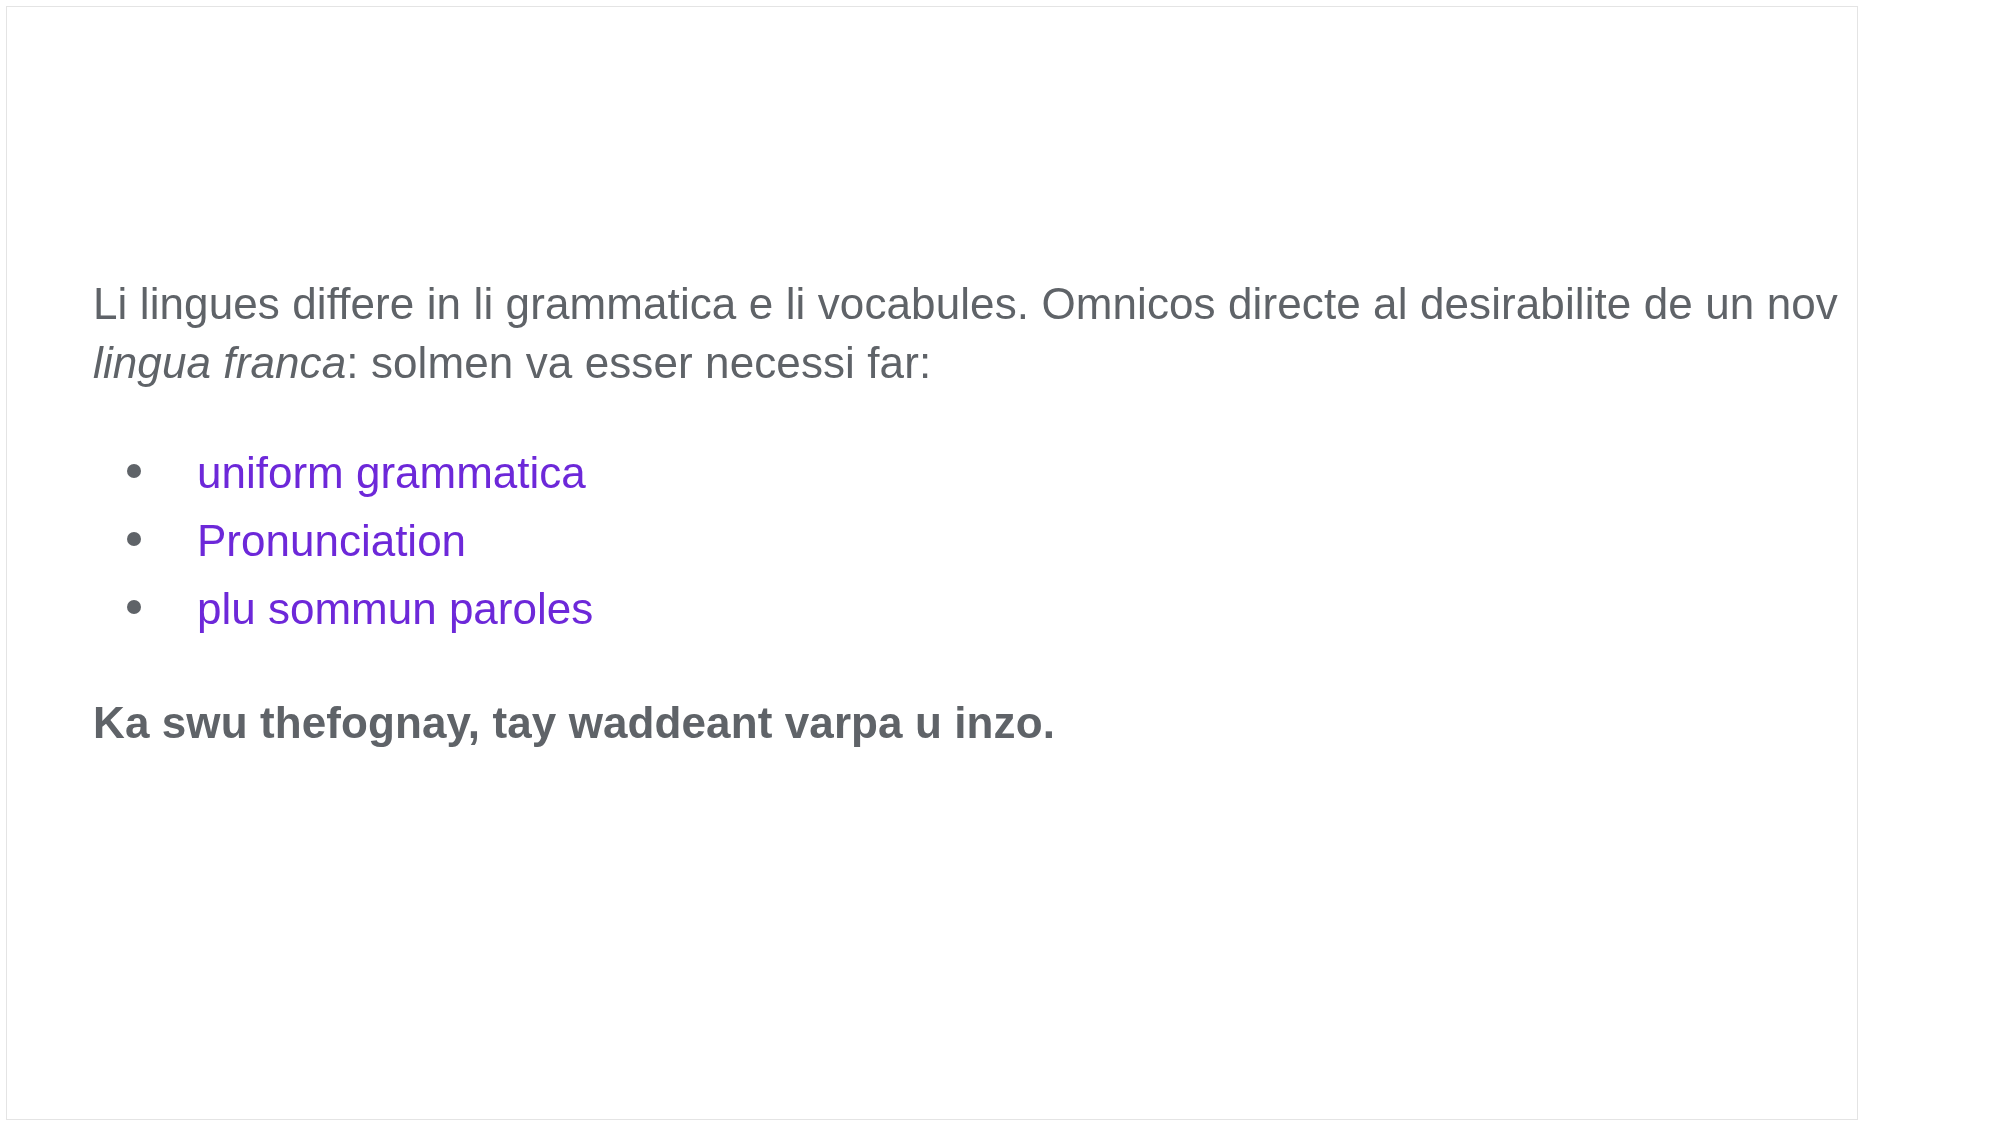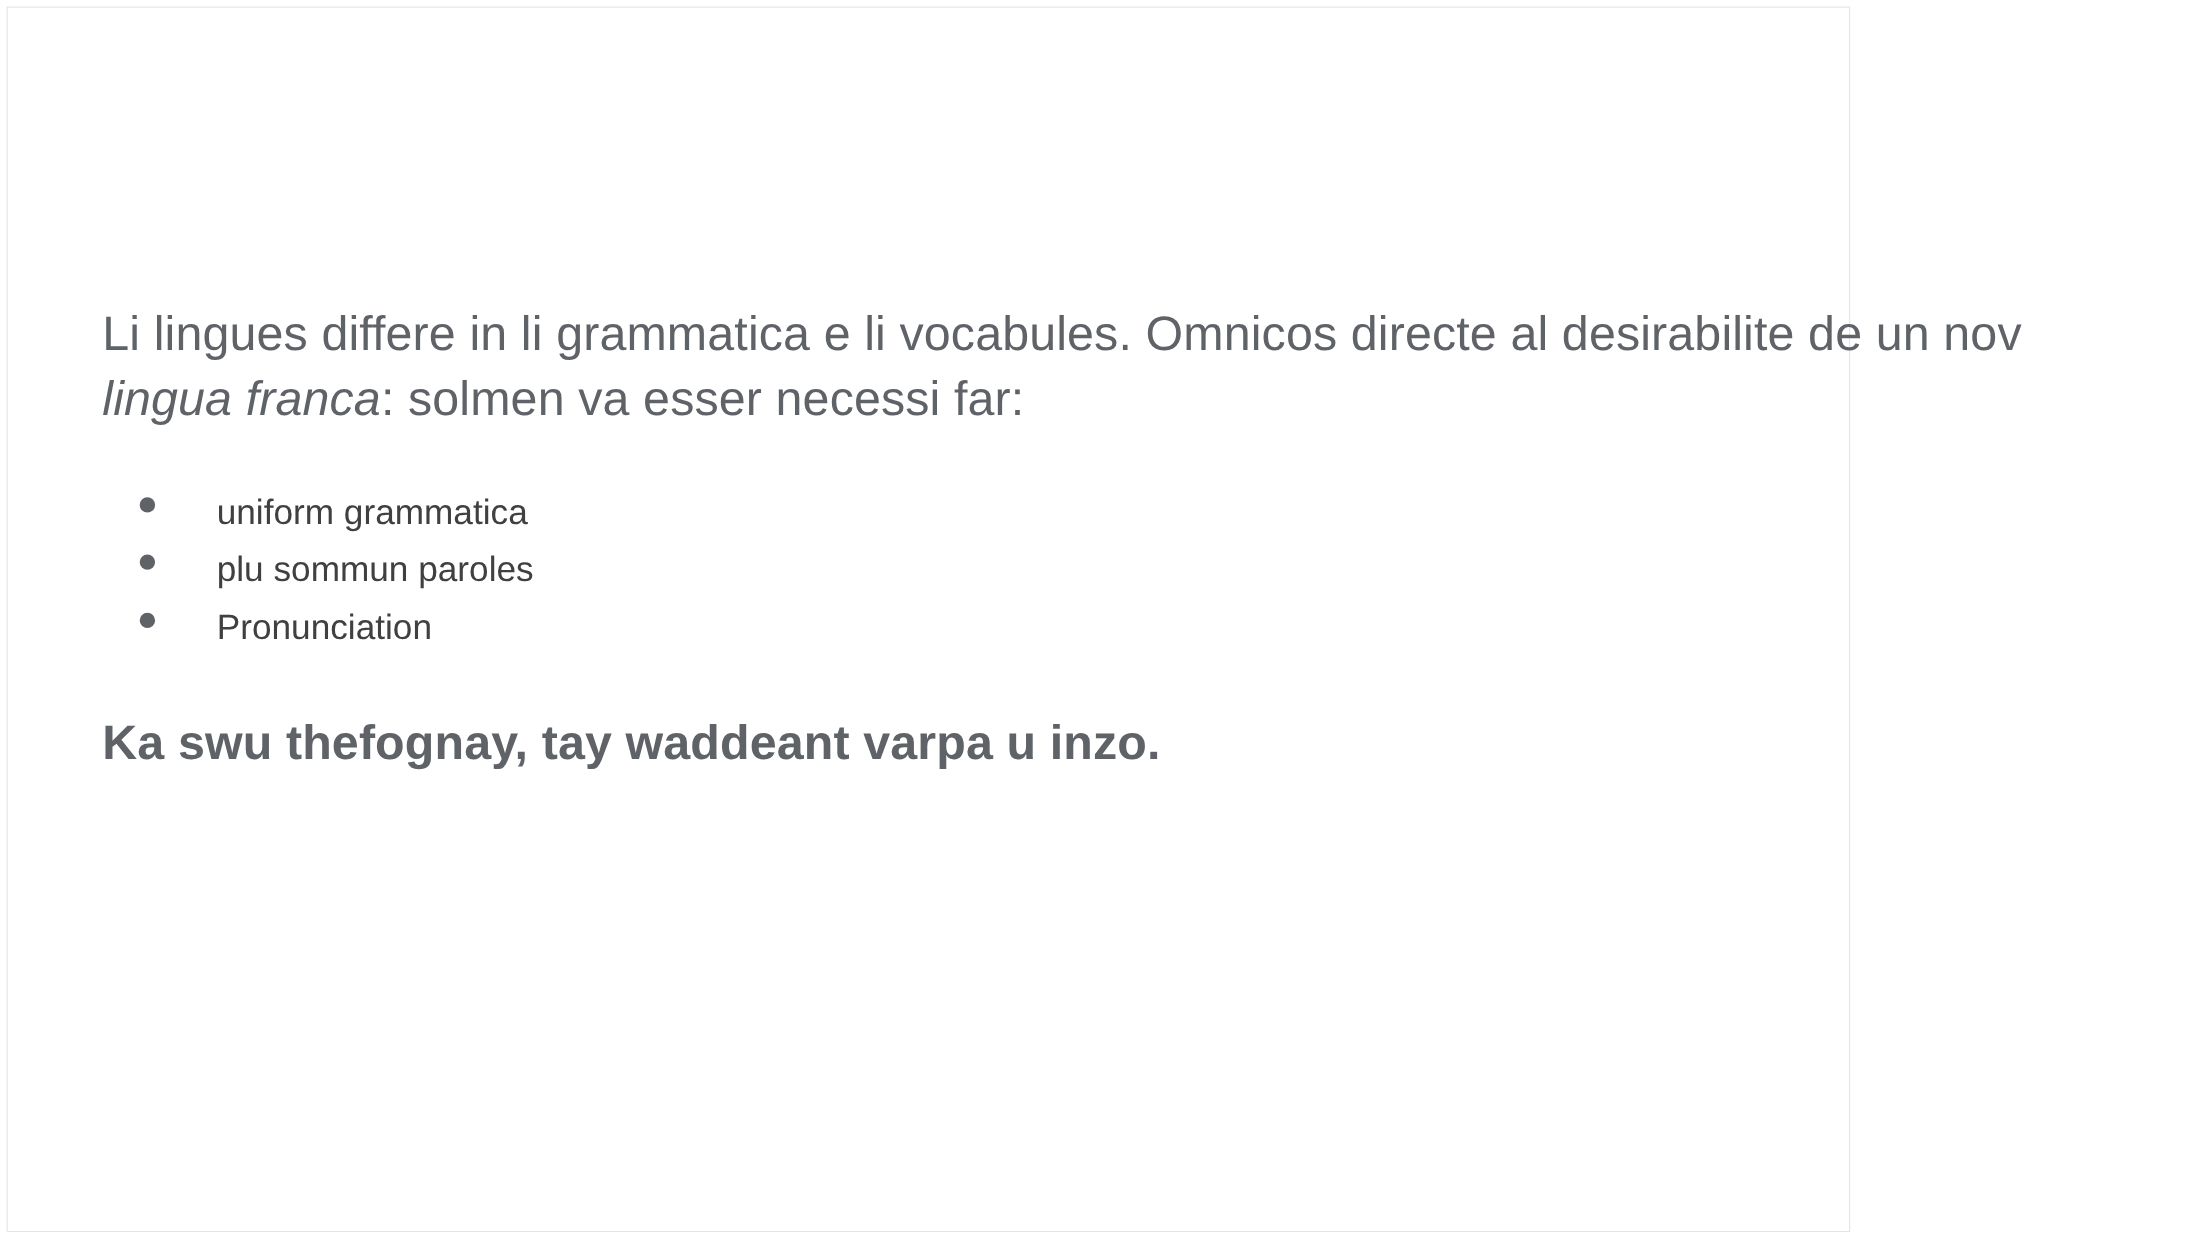--- a/index.html
+++ b/index.html
@@ -10,21 +10,21 @@
   body {
     width: 1990px;
     height: 1128px;
     font-family: "Liberation Sans", sans-serif;
     overflow: hidden;
   }
   .slide-canvas {
     position: absolute;
     left: 6px;
     top: 6px;
-    width: 1676px;
+    width: 1852px;
     height: 1114px;
     background: #ffffff;
     border: 1px solid #e4e4e4;
     box-sizing: border-box;
   }
   .content-body {
     position: absolute;
     left: 86px;
     top: 268px;
     width: 1810px;
@@ -40,22 +40,22 @@
     font-style: italic;
   }
   .bullet-list {
     margin: 52px 0 0 0;
     padding: 0;
     list-style: none;
   }
   .bullet-item {
     display: flex;
     align-items: baseline;
-    color: #404040;
-    font-size: 32px;
+    color: #6d28d9;
+    font-size: 44px;
     line-height: 1.32;
     margin: 0 0 10px 0;
   }
   .bullet-dot {
     display: inline-block;
     width: 14px;
     height: 14px;
     border-radius: 50%;
     background: #5f6368;
     margin-left: 34px;
@@ -77,24 +77,24 @@
 
     <p class="para"><span>Li lingues differe in li grammatica e li vocabules. Omnicos directe al desirabilite de un nov </span><em>lingua franca</em><span>: solmen va esser necessi far:</span></p>
 
     <ul class="bullet-list">
       <li class="bullet-item">
         <span class="bullet-dot"></span>
         <span>uniform grammatica</span>
       </li>
       <li class="bullet-item">
         <span class="bullet-dot"></span>
-        <span>plu sommun paroles</span>
+        <span>Pronunciation</span>
       </li>
       <li class="bullet-item">
         <span class="bullet-dot"></span>
-        <span>Pronunciation</span>
+        <span>plu sommun paroles</span>
       </li>
     </ul>
 
     <p class="para closing">Ka swu thefognay, tay waddeant varpa u inzo.</p>
 
   </div>
 </div>
 
 </body></html>

